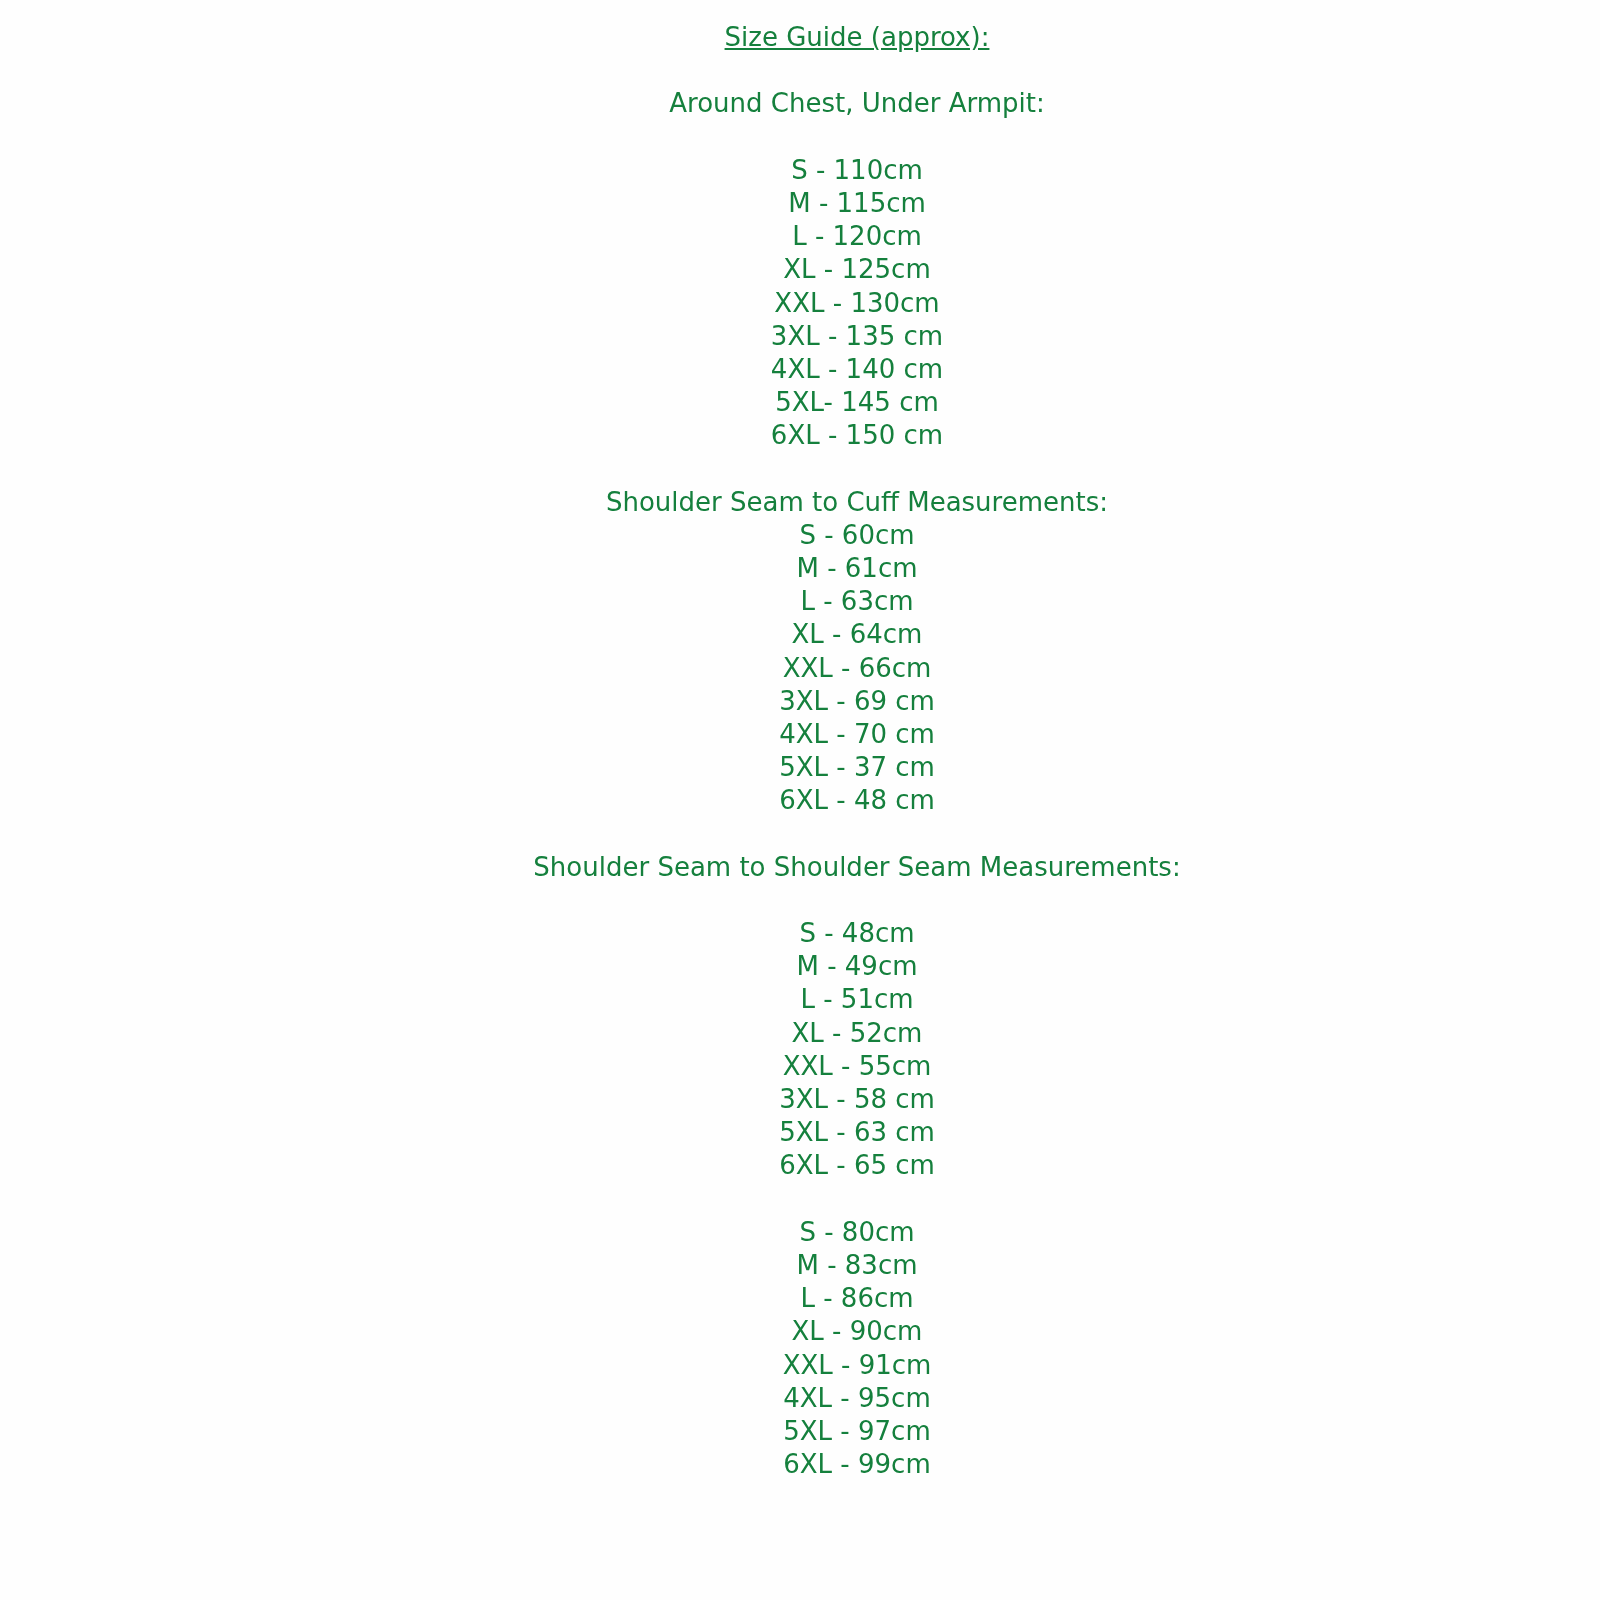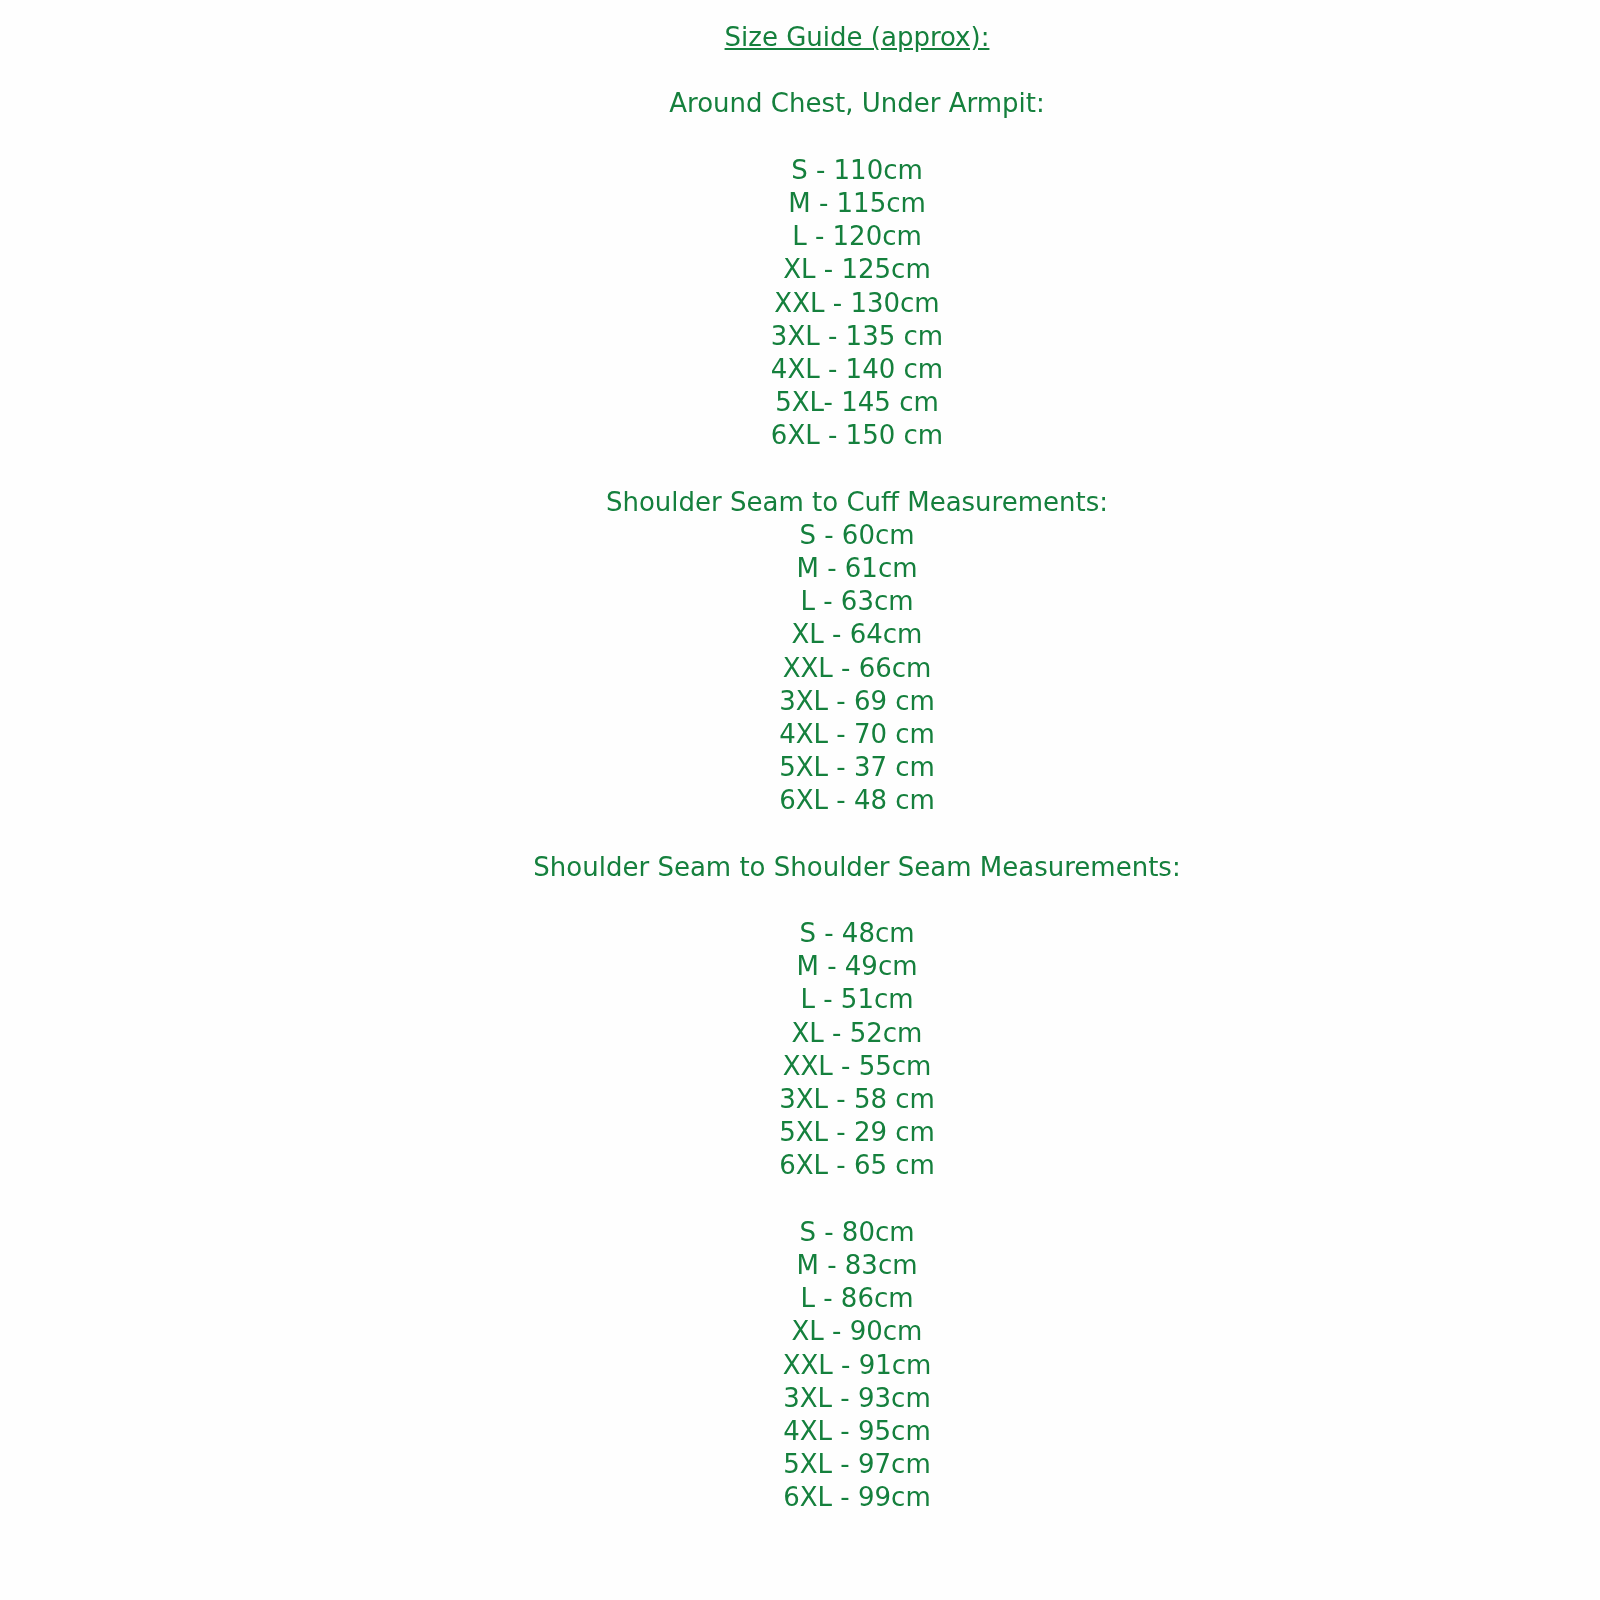--- a/index.html
+++ b/index.html
@@ -59,26 +59,25 @@
       <div class="line item">6XL - 48 cm</div>
       <div class="line blank">&nbsp;</div>
       <div class="line heading">Shoulder Seam to Shoulder Seam Measurements:</div>
       <div class="line blank">&nbsp;</div>
       <div class="line item">S - 48cm</div>
       <div class="line item">M - 49cm</div>
       <div class="line item">L - 51cm</div>
       <div class="line item">XL - 52cm</div>
       <div class="line item">XXL - 55cm</div>
       <div class="line item">3XL - 58 cm</div>
-      <div class="line item">5XL - 29 cm</div>
+      <div class="line item">5XL - 63 cm</div>
       <div class="line item">6XL - 65 cm</div>
       <div class="line blank">&nbsp;</div>
       <div class="line item">S - 80cm</div>
       <div class="line item">M - 83cm</div>
       <div class="line item">L - 86cm</div>
       <div class="line item">XL - 90cm</div>
       <div class="line item">XXL - 91cm</div>
-      <div class="line item">3XL - 93cm</div>
       <div class="line item">4XL - 95cm</div>
       <div class="line item">5XL - 97cm</div>
       <div class="line item">6XL - 99cm</div>
     </div>
 </div>
 
 </body></html>

